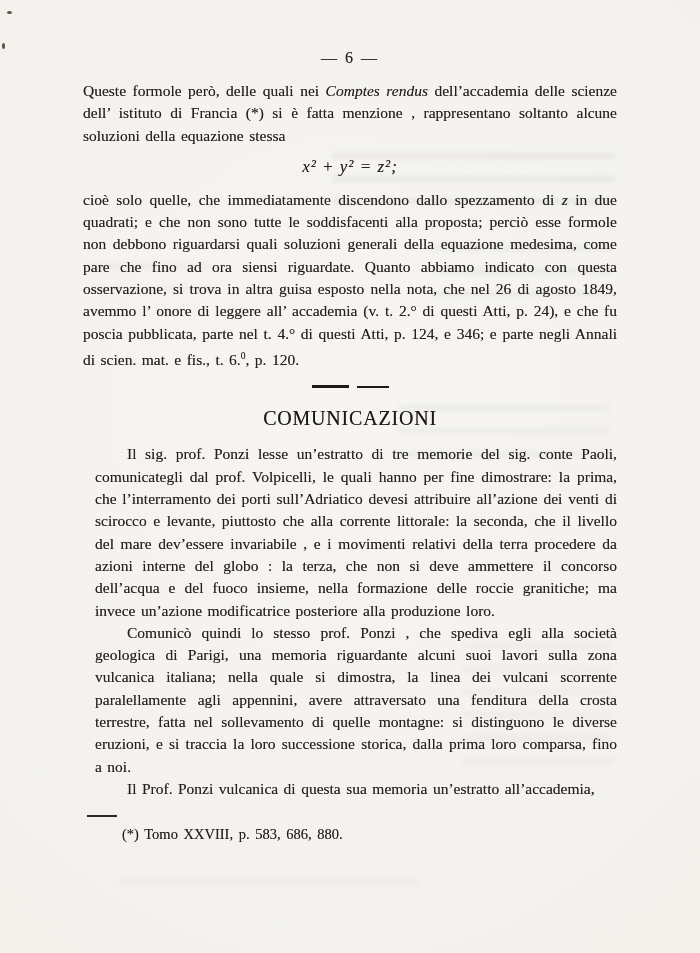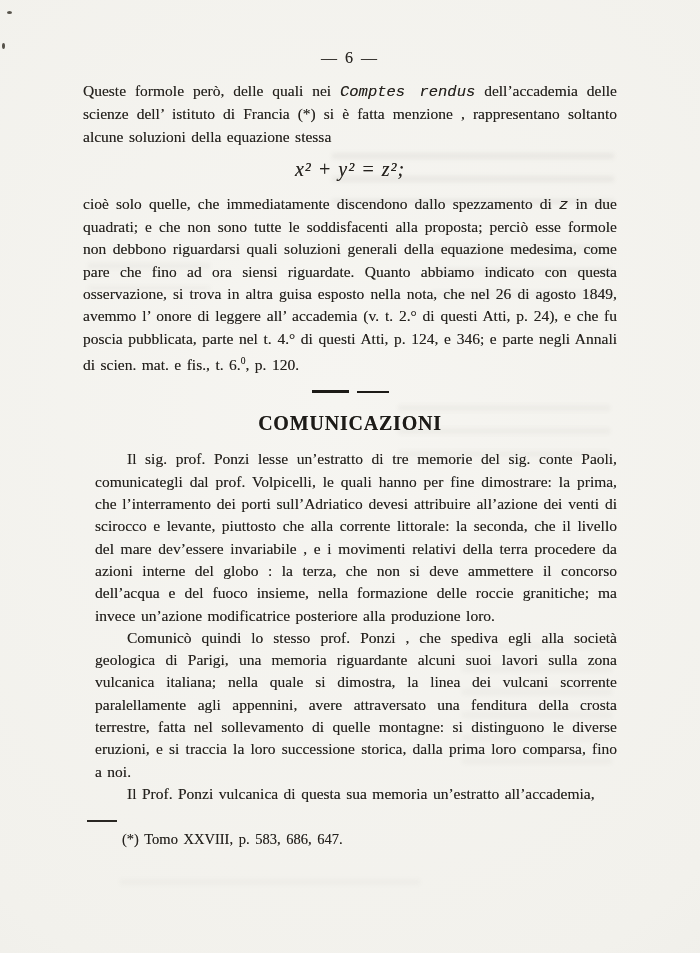--- a/index.html
+++ b/index.html
@@ -55,45 +55,45 @@
   .para{
     margin:0;
     font-size:15.5px;
     line-height:22.3px;
     text-align:justify;
     word-spacing:1.6px;
     hyphens:none;
     text-shadow:0 0 .3px rgba(35,32,27,.5);
   }
   .para.indent{text-indent:32px;margin-left:12px;}
-  .it{font-style:italic;font-family:Liberation Mono, monospace;}
+  .it{font-style:italic;}
   .sup{font-size:62%;vertical-align:super;letter-spacing:0;}
   .formula{
     text-align:center;
     font-style:italic;
-    font-size:20px;
+    font-size:17px;
     letter-spacing:1px;
     margin:10px 0 12px 0;
     text-shadow:0 0 .3px rgba(35,32,27,.5);
   }
   .divider{
     display:flex;
     justify-content:center;
     align-items:center;
     gap:8px;
     margin:14px 0 0 0;
   }
   .dash{display:inline-block;background:#1d1b17;}
   .dash-l{width:37px;height:3px;}
   .dash-r{width:32px;height:2px;margin-top:1px;}
   .heading{
     margin:19px 0 13px 0;
     text-align:center;
     font-size:20px;
-    font-weight:bold;
+    font-weight:normal;
     letter-spacing:.8px;
     color:#1d1b18;
     text-shadow:0 0 .3px rgba(30,27,23,.6);
   }
   .footnote{margin-top:15px;}
   .fn-rule{width:30px;height:2px;background:#2a2723;margin:0 0 9px 4px;}
   .fn-text{
     font-size:14.5px;
     margin-left:39px;
     word-spacing:2px;
@@ -130,17 +130,17 @@
     </div>
 
     <h1 class="heading">COMUNICAZIONI</h1>
 
     <p class="para indent">Il sig. prof. Ponzi lesse un’estratto di tre memorie del sig. conte Paoli, comunicategli dal prof. Volpicelli, le quali hanno per fine dimostrare: la prima, che l’interramento dei porti sull’Adriatico devesi attribuire all’azione dei venti di scirocco e levante, piuttosto che alla corrente littorale: la seconda, che il livello del mare dev’essere invariabile , e i movimenti relativi della terra procedere da azioni interne del globo : la terza, che non si deve ammettere il concorso dell’acqua e del fuoco insieme, nella formazione delle roccie granitiche; ma invece un’azione modificatrice posteriore alla produzione loro.</p>
     <p class="para indent">Comunicò quindi lo stesso prof. Ponzi , che spediva egli alla società geologica di Parigi, una memoria riguardante alcuni suoi lavori sulla zona vulcanica italiana; nella quale si dimostra, la linea dei vulcani scorrente paralellamente agli appennini, avere attraversato una fenditura della crosta terrestre, fatta nel sollevamento di quelle montagne: si distinguono le diverse eruzioni, e si traccia la loro successione storica, dalla prima loro comparsa, fino a noi.</p>
     <p class="para indent">Il Prof. Ponzi vulcanica di questa sua memoria un’estratto all’accademia,</p>
 
     <div class="footnote">
       <div class="fn-rule"></div>
-      <div class="fn-text">(*) Tomo XXVIII, p. 583, 686, 647.</div>
+      <div class="fn-text">(*) Tomo XXVIII, p. 583, 686, 880.</div>
     </div>
 
   </div>
 </div>
 
 </body></html>

